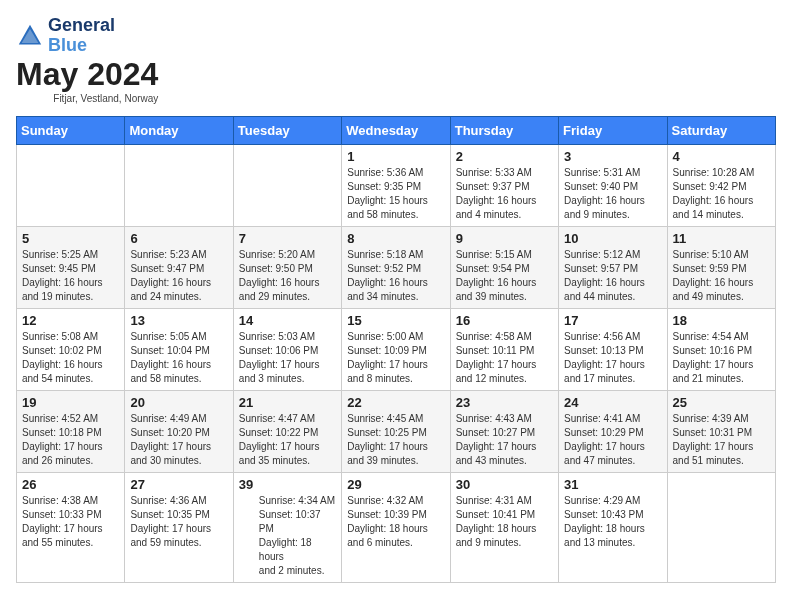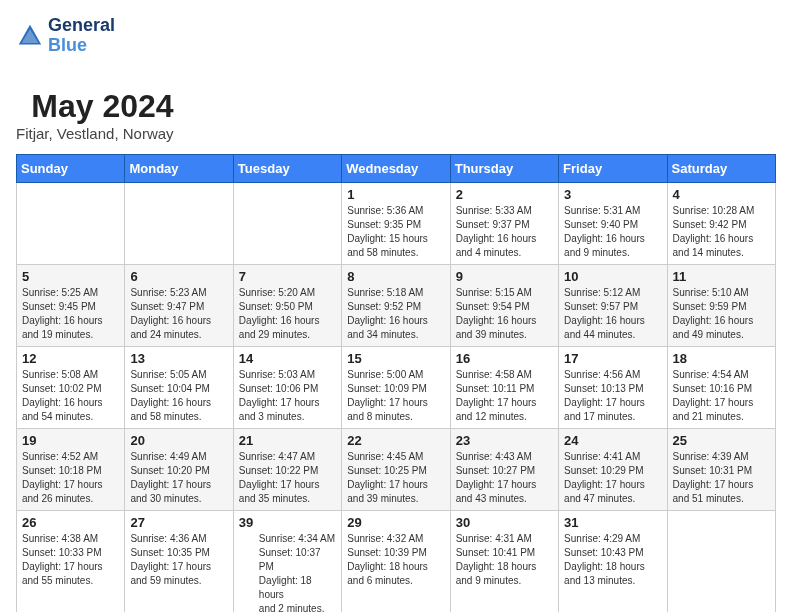--- a/index.html
+++ b/index.html
@@ -35,24 +35,23 @@
       width: 28px;
       height: 28px;
     }
     .title-block {
       text-align: right;
     }
     .title-block .month-year {
       font-size: 32px;
       font-weight: bold;
       color: #222;
-      margin-top: 32px;
     }
     .title-block .location {
-      font-size: 15px;
+      font-size: 10px;
       color: #444;
     }
     .calendar {
       width: 100%;
       border-collapse: collapse;
       border: 1px solid #ccc;
     }
     .calendar th {
       background: #3b82f6;
       color: #fff;

